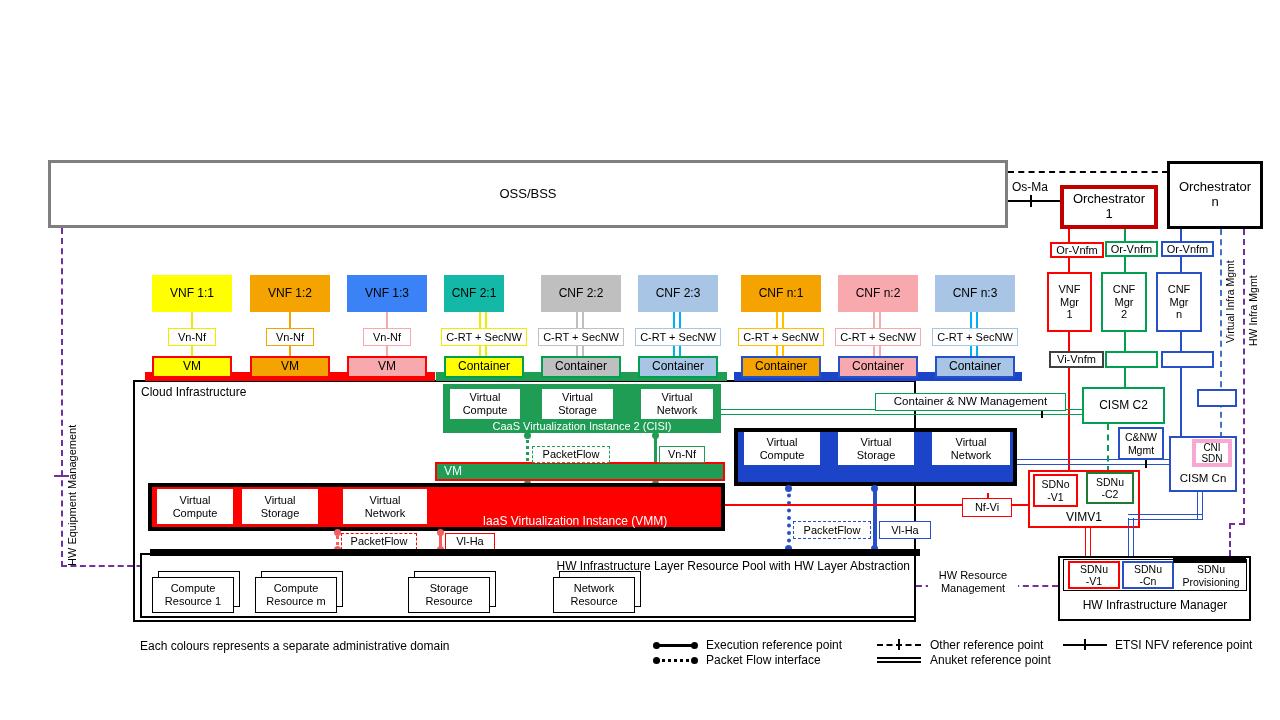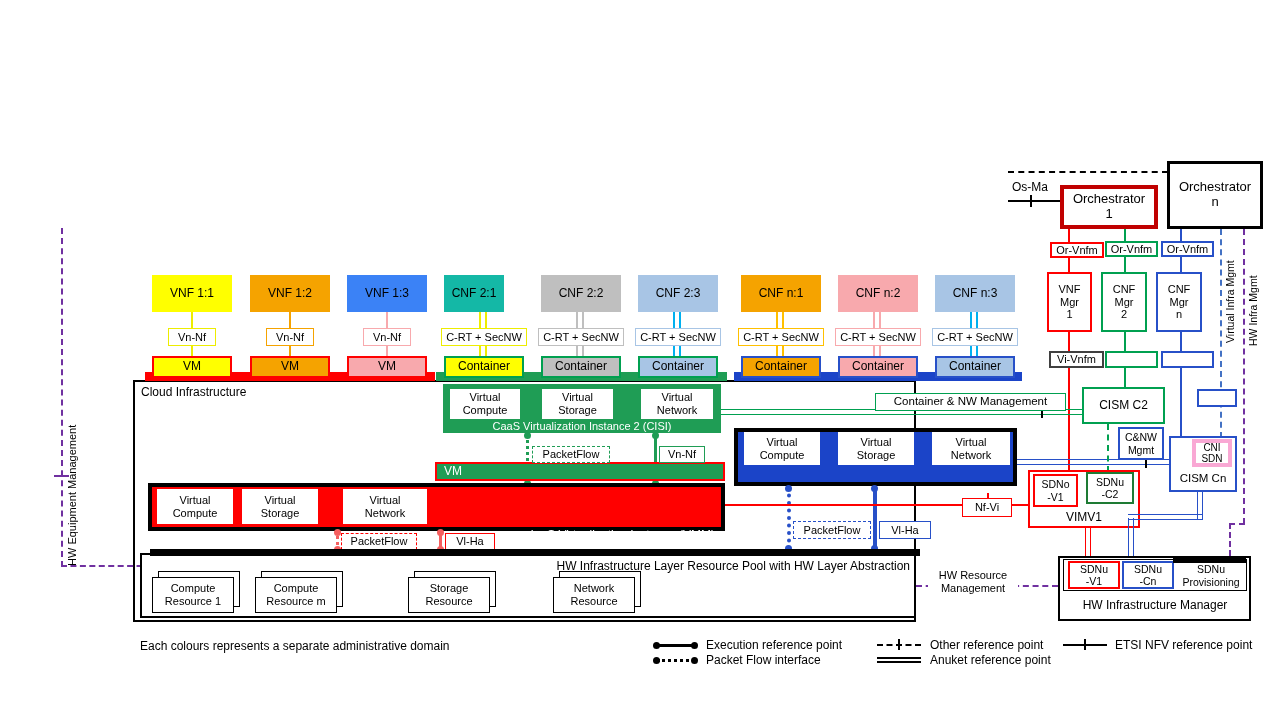--- a/index.html
+++ b/index.html
@@ -29,20 +29,21 @@
   <div class="b" style="left:1229px;top:523px;width:16px;height:0;border-top:2px dashed #7030A0"></div>
   <div class="b" style="left:1229px;top:523px;width:0;height:33px;border-left:2px dashed #7030A0"></div>
   <div class="b vt f105" style="left:1222px;top:242px;width:15px;height:120px">Virtual Infra Mgmt</div>
   <div class="b vt f105" style="left:1245px;top:258px;width:15px;height:105px">HW Infra Mgmt</div>
 
   <div class="b" style="left:61px;top:228px;width:0;height:339px;border-left:2px dashed #7030A0"></div>
   <div class="b" style="left:54px;top:475px;width:15px;height:2px;background:#7030A0"></div>
   <div class="b" style="left:61px;top:565px;width:91px;height:0;border-top:2px dashed #7030A0"></div>
   <div class="b vt f11" style="left:64px;top:415px;width:16px;height:160px">HW Equipment Management</div>
 
+  <div class="b c f13 w" style="left:48px;top:160px;width:960px;height:68px;border:3px solid #7F7F7F">OSS/BSS</div>
   <div class="b" style="left:1008px;top:171px;width:160px;height:0;border-top:2px dashed #000"></div>
   <div class="b" style="left:1008px;top:200px;width:52px;height:2px;background:#000"></div>
   <div class="b" style="left:1030px;top:195px;width:2px;height:12px;background:#000"></div>
   <div class="b f12 w" style="left:1012px;top:180px">Os-Ma</div>
   <div class="b c f13 w" style="left:1060px;top:185px;width:98px;height:44px;border:4px solid #C00000">Orchestrator
 1</div>
   <div class="b c f13 w" style="left:1167px;top:161px;width:96px;height:68px;border:3px solid #000">Orchestrator
 n</div>
 
   <div class="b c f11 w" style="left:1050px;top:242px;width:54px;height:16px;border:2px solid #FF0000">Or-Vnfm</div>
@@ -128,21 +129,21 @@
   <div class="b c f11 w" style="left:532px;top:446px;width:78px;height:17px;border:1.5px dashed #1F9D55">PacketFlow</div>
   <div class="b c f11 w" style="left:659px;top:446px;width:46px;height:17px;border:1.5px solid #1F9D55">Vn-Nf</div>
 
   <div class="b" style="left:148px;top:483px;width:577px;height:48px;background:#FF0000;border:4px solid #000"></div>
   <div class="b c f11 w" style="left:157px;top:489px;width:76px;height:35px">Virtual
 Compute</div>
   <div class="b c f11 w" style="left:242px;top:489px;width:76px;height:35px">Virtual
 Storage</div>
   <div class="b c f11 w" style="left:343px;top:489px;width:84px;height:35px">Virtual
 Network</div>
-  <div class="b f12 white-t" style="left:435px;top:528px;width:280px;text-align:right">IaaS Virtualization Instance (VMM)</div>
+  <div class="b f12 white-t" style="left:435px;top:514px;width:280px;text-align:center">IaaS Virtualization Instance (VMM)</div>
 
   <div class="b" style="left:336px;top:531px;width:0;height:20px;border-left:3px dotted #F55F5F"></div>
   <div class="dot" style="left:334px;top:529px;background:#F55F5F"></div>
   <div class="dot" style="left:334px;top:546px;background:#F55F5F"></div>
   <div class="b" style="left:439px;top:531px;width:3px;height:20px;background:#F55F5F"></div>
   <div class="dot" style="left:437px;top:529px;background:#F55F5F"></div>
   <div class="dot" style="left:437px;top:546px;background:#F55F5F"></div>
   <div class="b c f11 w" style="left:341px;top:533px;width:76px;height:17px;border:1.5px dashed #FF0000">PacketFlow</div>
   <div class="b c f11 w" style="left:445px;top:533px;width:50px;height:17px;border:1.5px solid #FF0000">Vl-Ha</div>
 

